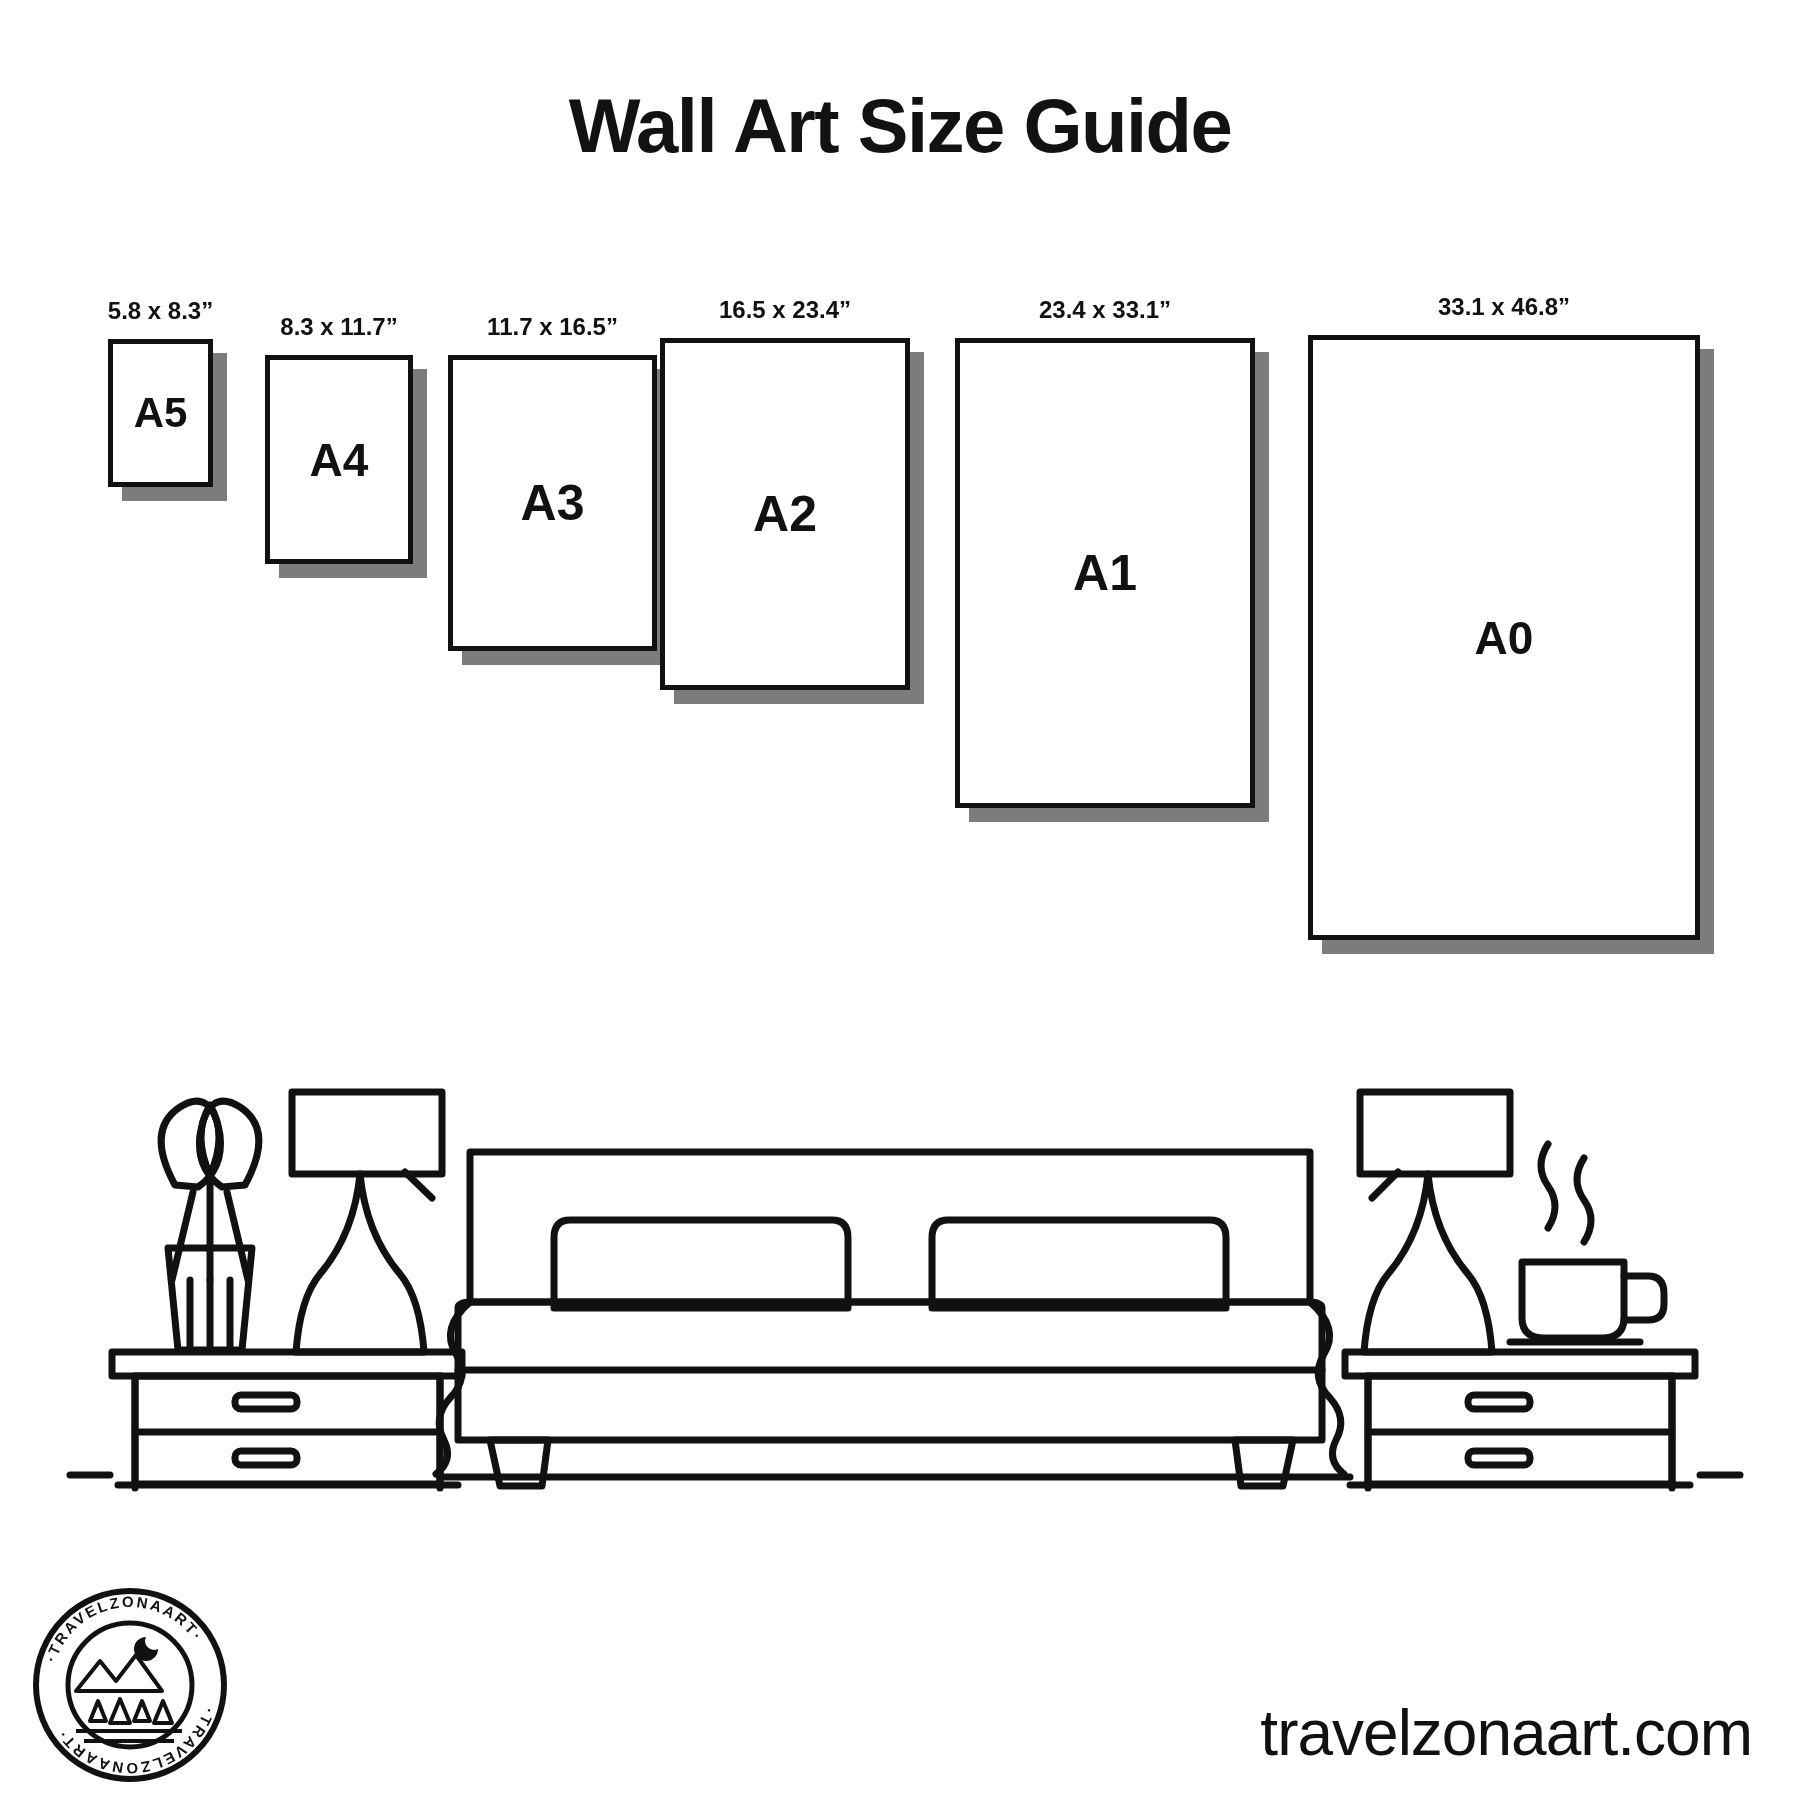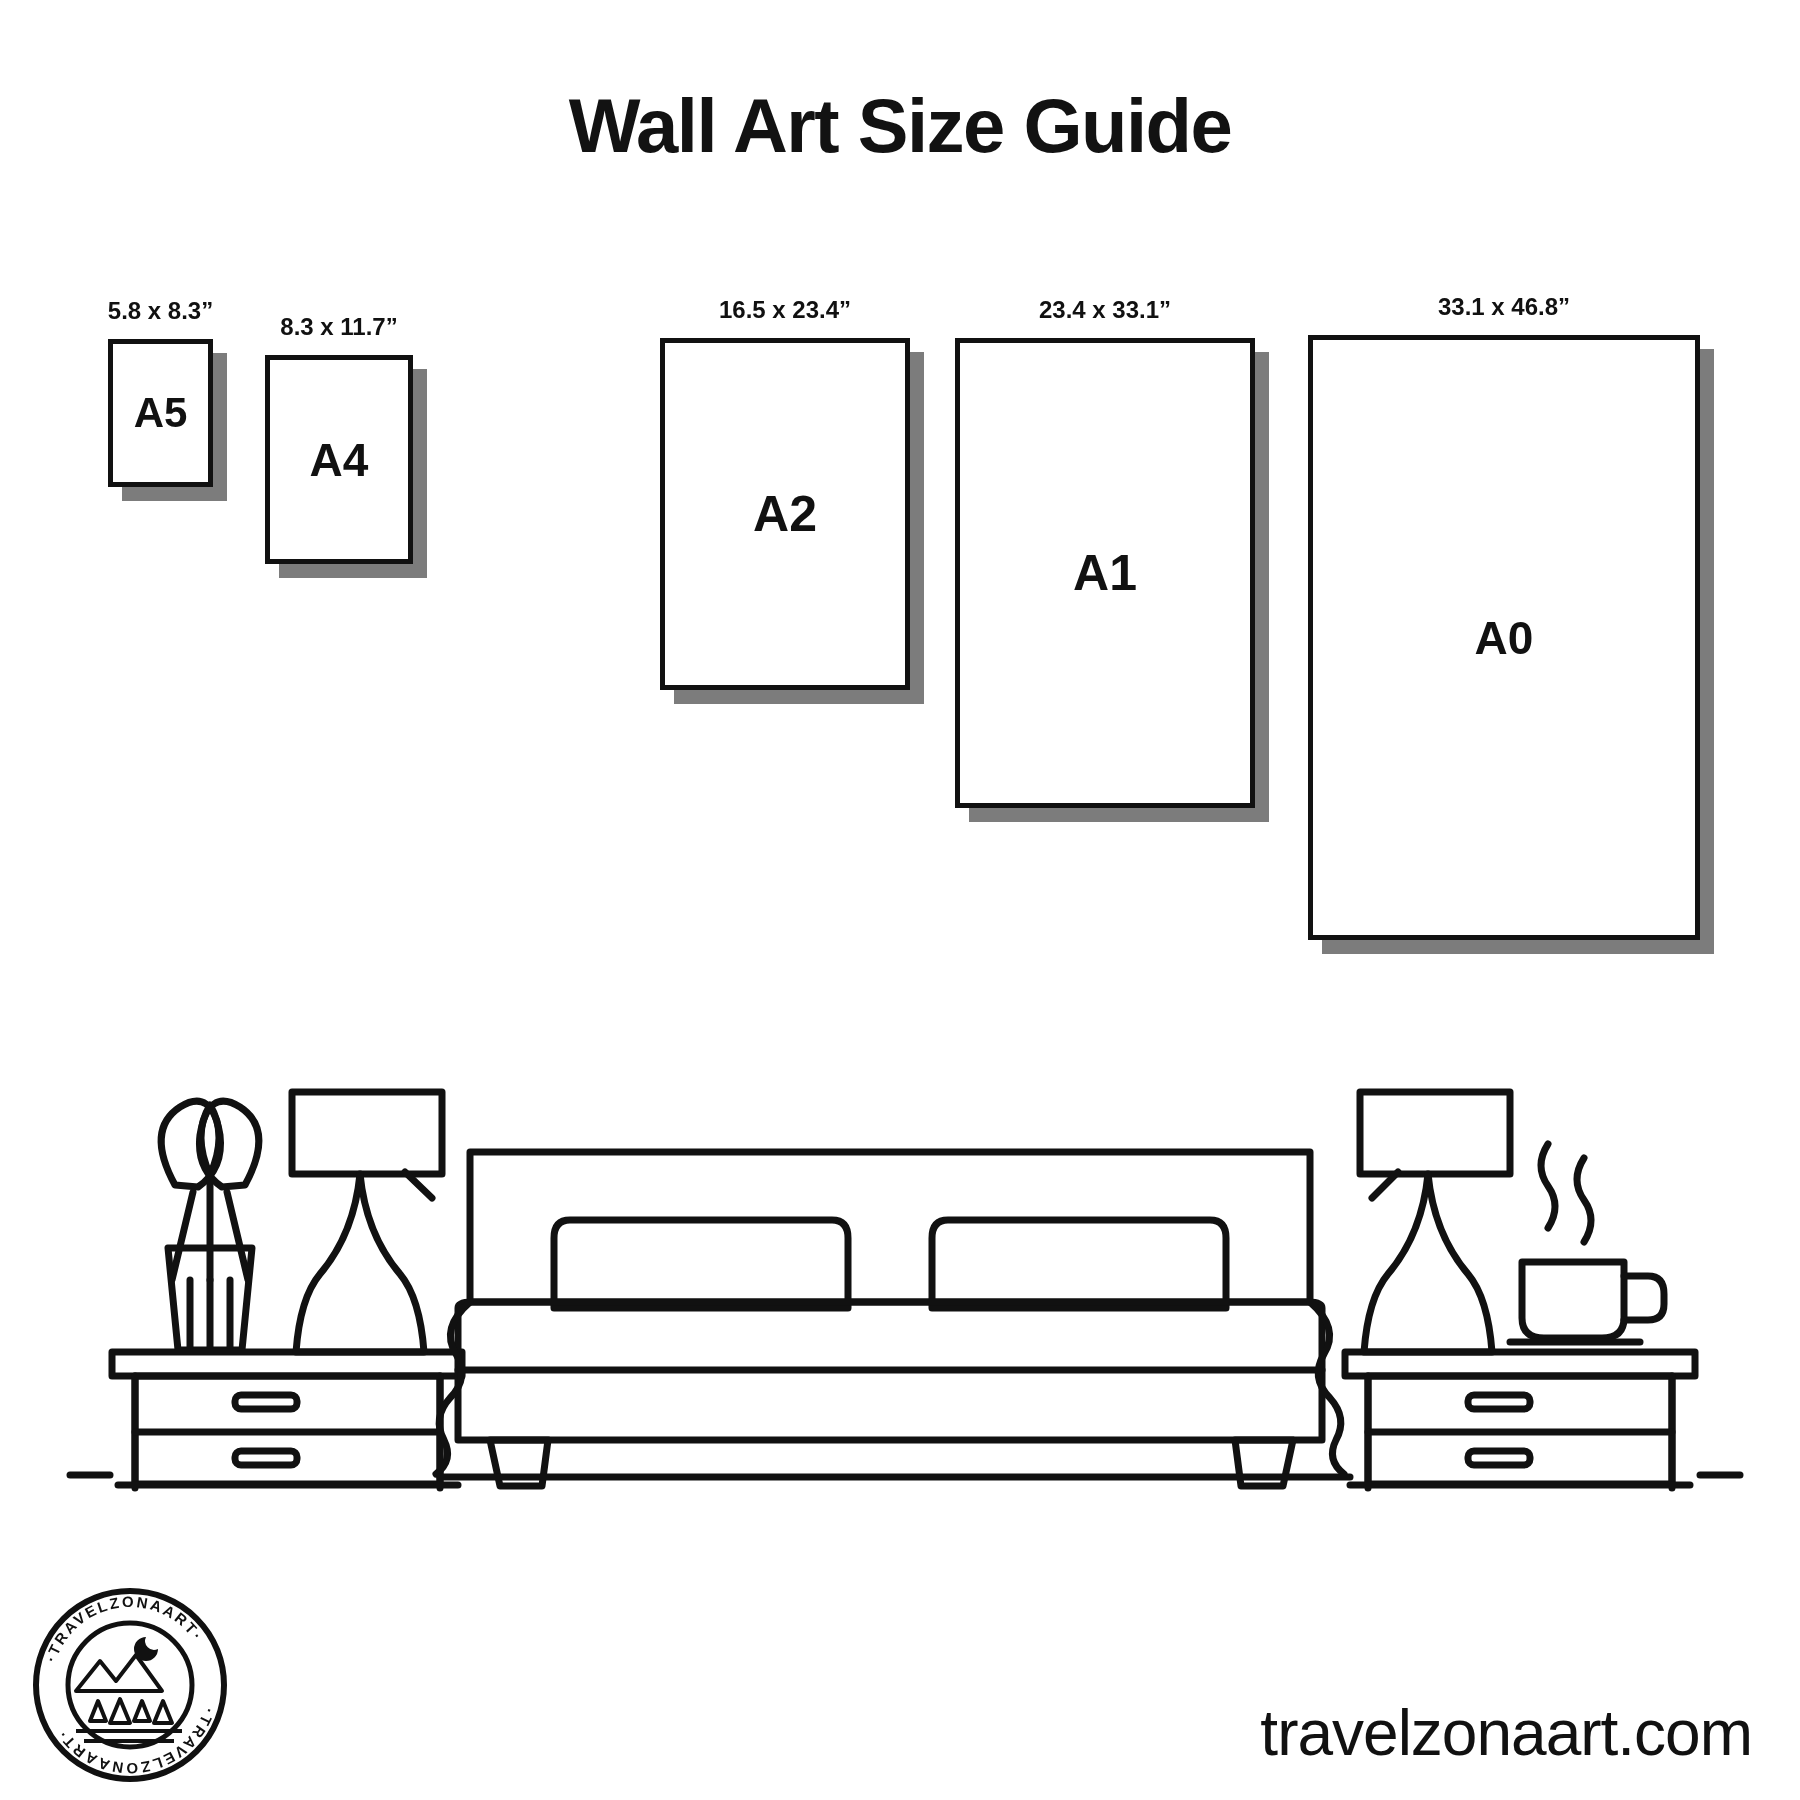--- a/index.html
+++ b/index.html
@@ -127,20 +127,27 @@
   </div>
 
   <div class="poster" data-size="A4" style="left:265px; top:65px; width:148px; height:209px;">
     <div class="dims" style="top:-42px;">8.3 x 11.7”</div>
     <div class="shadow"></div>
     <div class="sheet">
       <span>A4</span>
     </div>
   </div>
 
+  <div class="poster" data-size="A3" style="left:448px; top:65px; width:209px; height:296px;">
+    <div class="dims" style="top:-42px;">11.7 x 16.5”</div>
+    <div class="shadow"></div>
+    <div class="sheet">
+      <span>A3</span>
+    </div>
+  </div>
 
   <div class="poster" data-size="A2" style="left:660px; top:48px; width:250px; height:352px;">
     <div class="dims" style="top:-42px;">16.5 x 23.4”</div>
     <div class="shadow"></div>
     <div class="sheet">
       <span>A2</span>
     </div>
   </div>
 
   <div class="poster" data-size="A1" style="left:955px; top:48px; width:300px; height:470px;">

